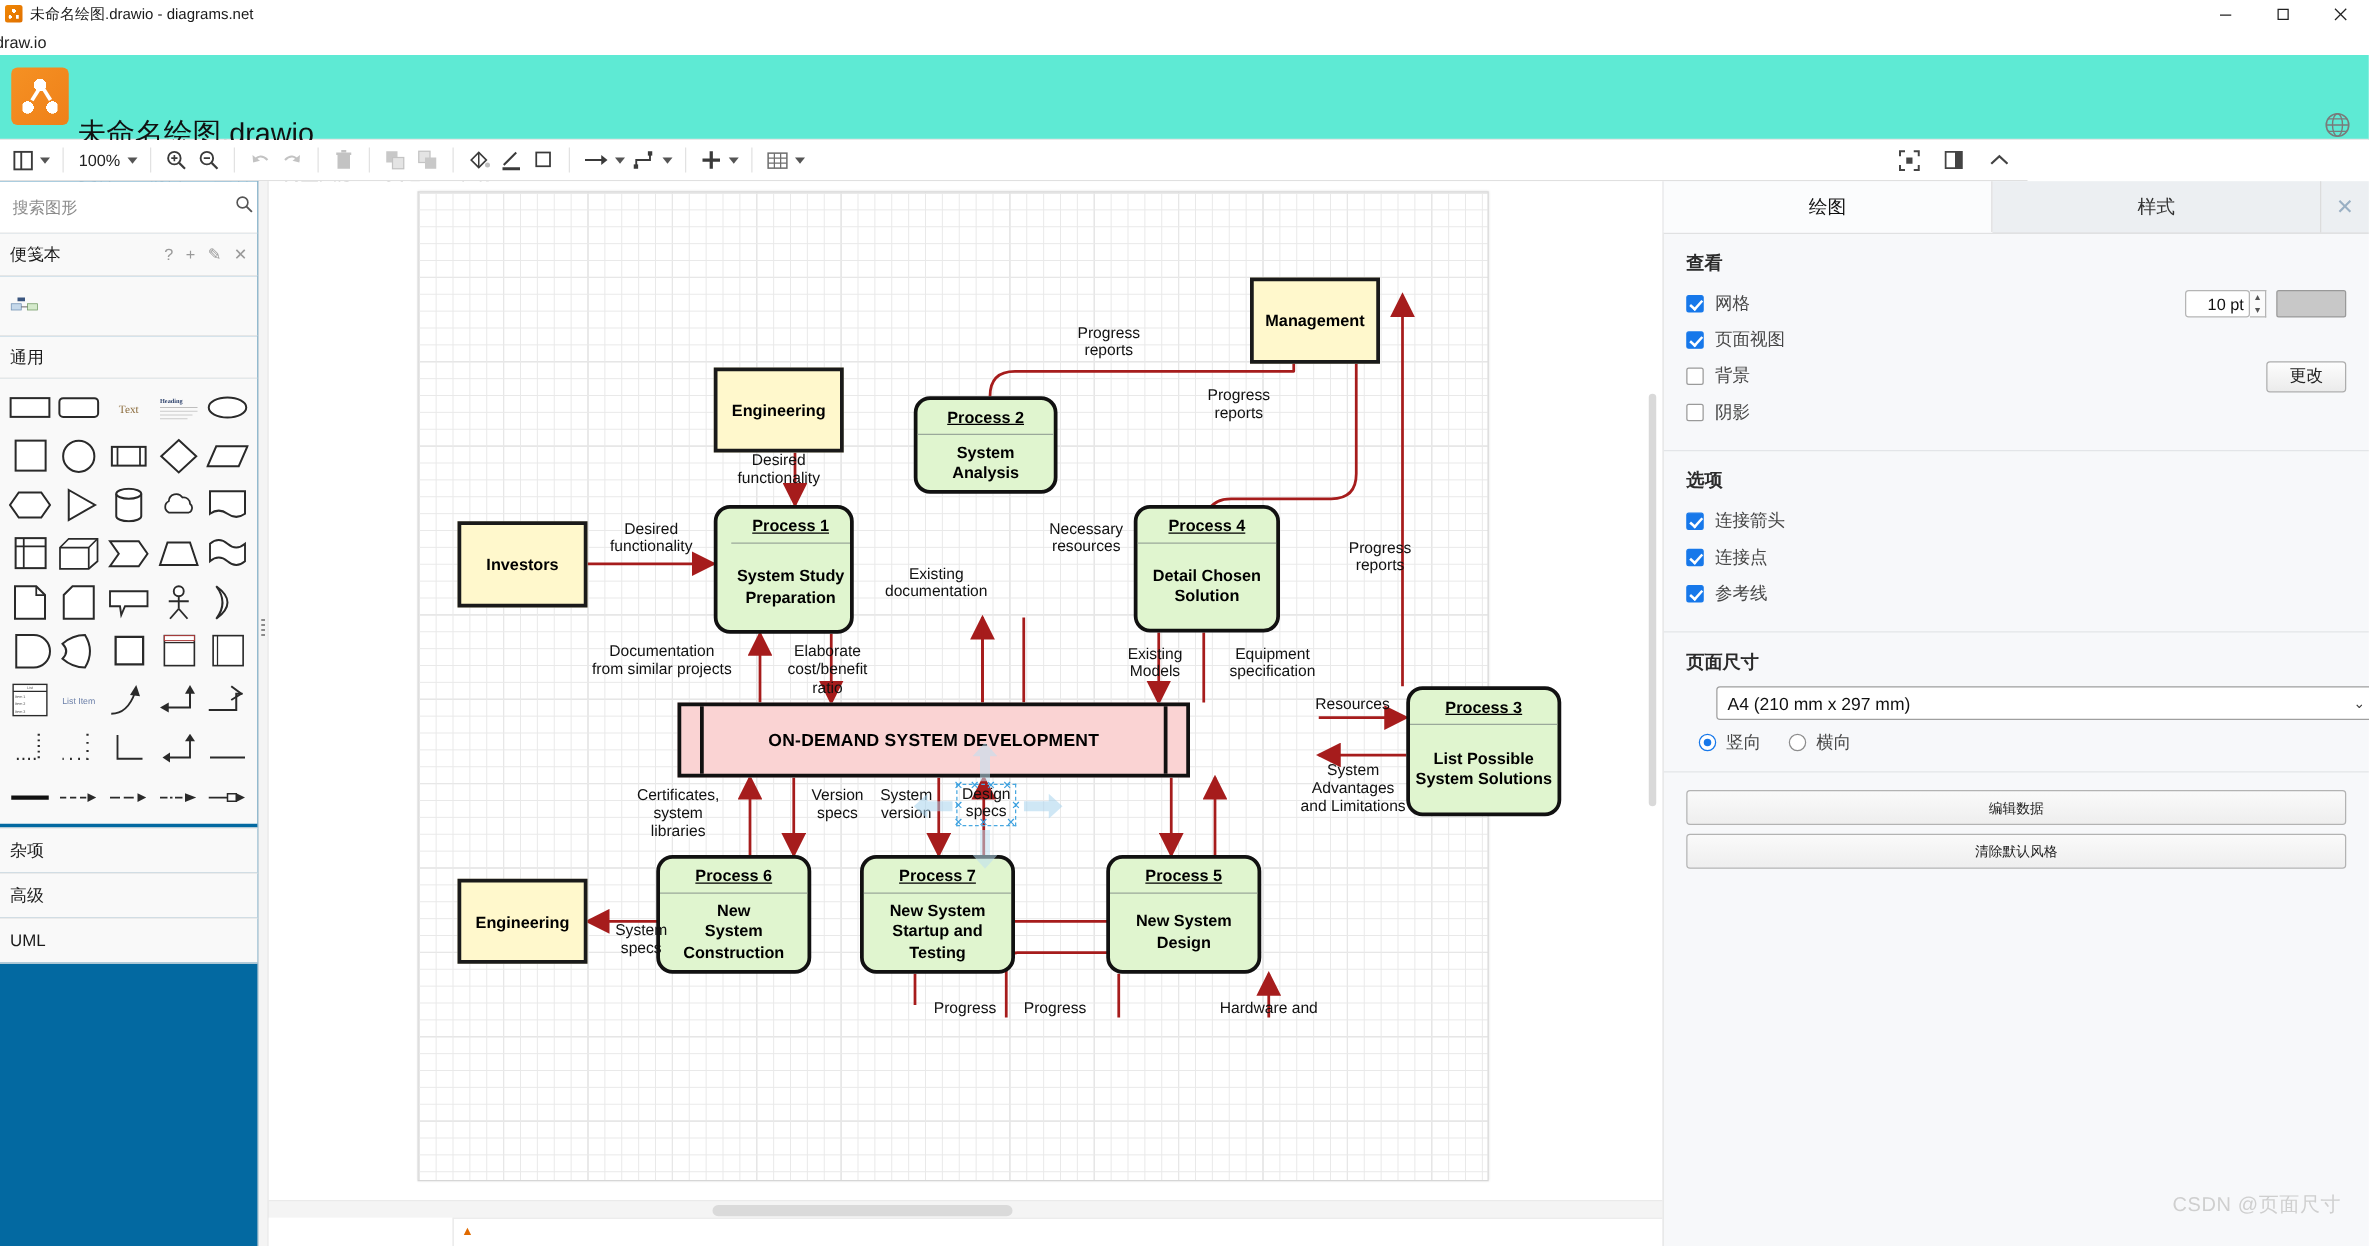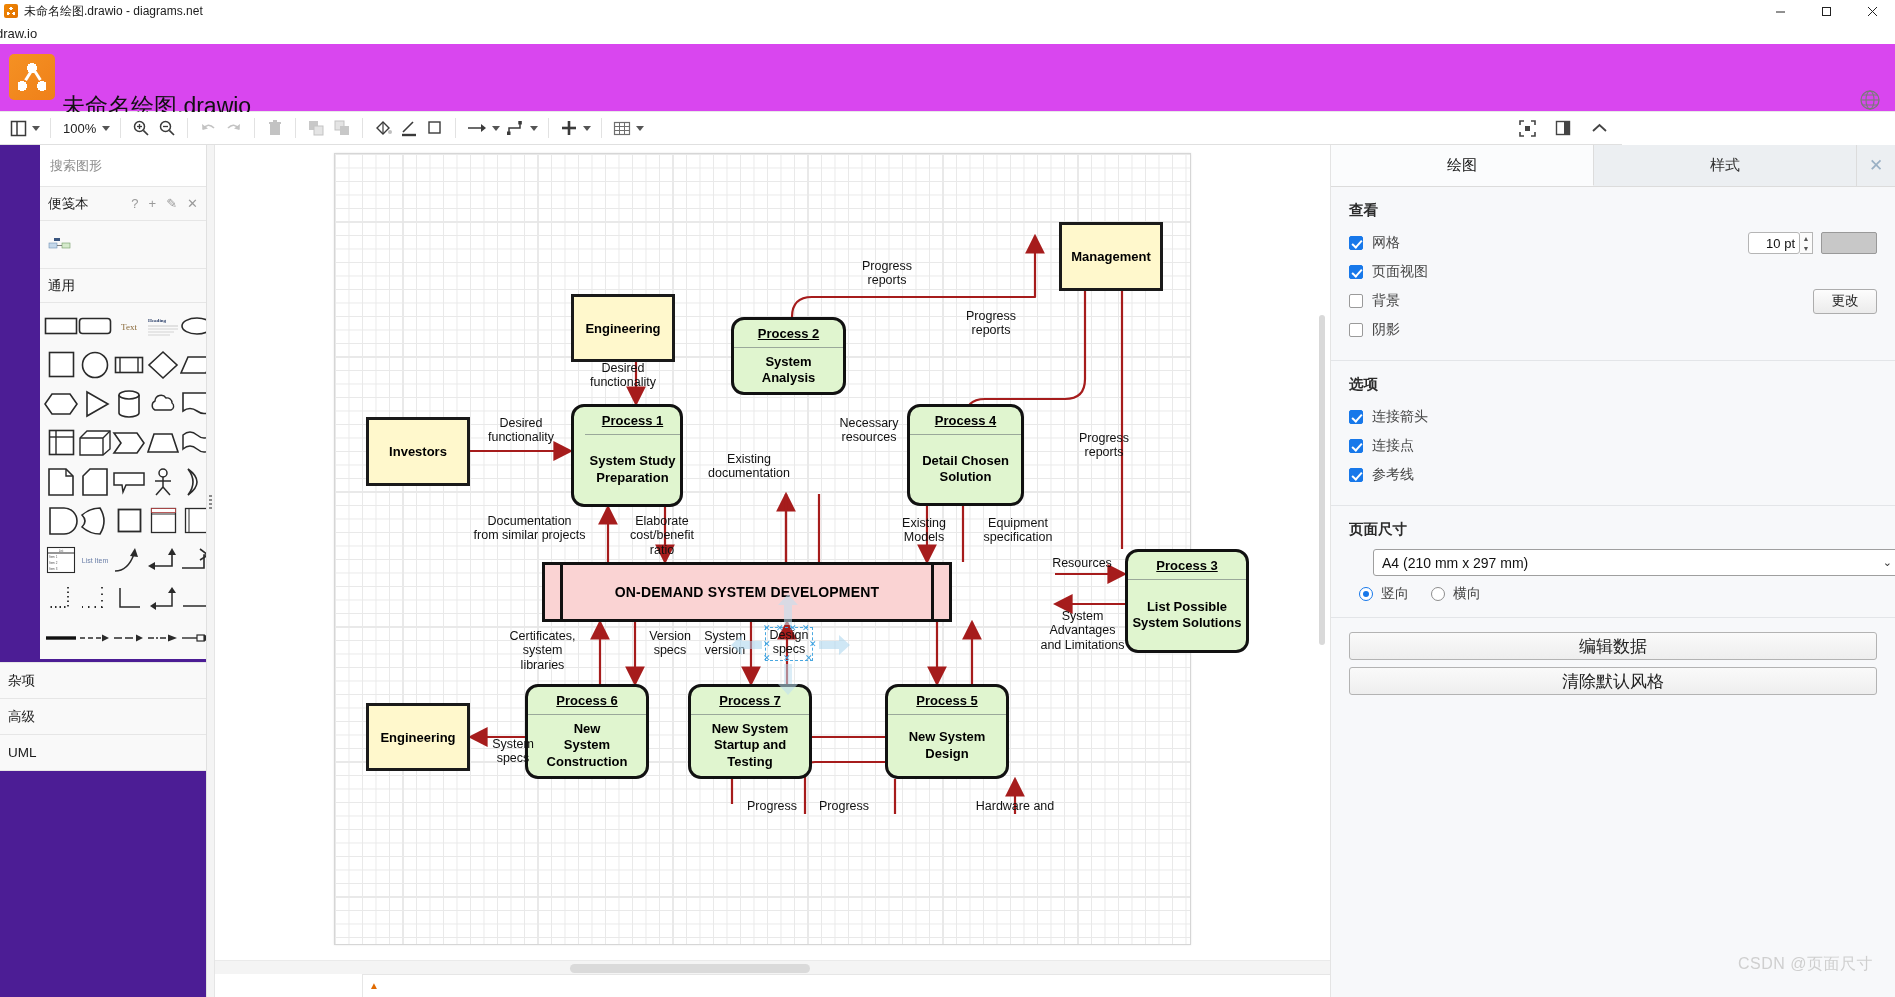--- a/index.html
+++ b/index.html
@@ -41,21 +41,21 @@
   #browserline {
     position: absolute; top: 22px; left: 0; width: 1895px; height: 22px;
     font-size: 13px; color: #222; padding-left: 0px; display: flex; align-items: center;
     background: #fff;
   }
   #browserline span { margin-left: -4px; }
 
   
   #appheader {
     position: absolute; top: 44px; left: 0; width: 1895px; height: 68px;
-    background: #d946ef; border-bottom: 1px solid #e8e8e8;
+    background: #5eead4; border-bottom: 1px solid #e8e8e8;
   }
   #applogo {
     position: absolute; left: 9px; top: 10px; width: 46px; height: 46px;
     background: linear-gradient(135deg,#f59123 0%,#ef8019 100%);
     border-radius: 5px;
   }
   #applogo::after {
     content: ""; position: absolute; left: 9px; top: 9px; width: 28px; height: 28px;
     background:
       radial-gradient(circle 5px at 14px 5px,#fff 99%,transparent 100%),
@@ -87,21 +87,21 @@
   }
   .tbitem.disabled { color: #c3c3c3; }
   .caret { width: 0; height: 0; border-left: 4px solid transparent; border-right: 4px solid transparent;
            border-top: 5px solid #555; margin-left: 4px; }
   #zoomlabel { font-size: 13px; color: #222; padding: 0 2px; }
   #tb-right { margin-left: auto; display: flex; align-items: center; padding-right: 10px; gap: 10px; }
 
   
   #sidebar {
     position: absolute; top: 145px; left: 0; width: 207px; height: 852px;
-    background: #4c1d95; border-right: 1px solid #e0e0e0; overflow: hidden; padding-left: 40px;
+    background: #0369a1; border-right: 1px solid #e0e0e0; overflow: hidden;
   }
   #searchrow {
     height: 42px; border-bottom: 1px solid #e6e6e6; display: flex; align-items: center;
     padding: 0 8px; background: #fff;
   }
   #searchinput {
     border: none; outline: none; flex: 1; font-size: 13px; color: #7a7a7a;
     font-family: "Liberation Sans", sans-serif; background: transparent;
   }
   #searchinput::placeholder { color: #8c8c8c; }
@@ -256,21 +256,21 @@
   .colorswatch {
     width: 56px; height: 22px; border: 1px solid #999; background: #c8c8c8; margin-left: 8px; border-radius: 2px;
   }
   .btn-sm {
     height: 25px; min-width: 64px; padding: 0 14px; border: 1px solid #adadad; border-radius: 3px;
     background: linear-gradient(#fdfdfd,#ebebeb); font-size: 13.5px; color: #222;
     display: flex; align-items: center; justify-content: center;
   }
   .btn-wide {
     height: 28px; width: 100%; border: 1px solid #b3b3b3; border-radius: 3px;
-    background: linear-gradient(#fafafa,#eeeeee); font-size: 17px; color: #222;
+    background: linear-gradient(#fafafa,#eeeeee); font-size: 11px; color: #222;
     display: flex; align-items: center; justify-content: center; margin-bottom: 7px;
   }
   .selectbox {
     width: 100%; height: 27px; border: 1px solid #9f9f9f; border-radius: 3px;
     background: #fff; font-size: 14px; color: #111; display: flex; align-items: center;
     padding: 0 8px;
     margin-left: 24px;
   }
   .selectbox .chev { margin-left: auto; font-size: 11px; color: #333; }
   .radiorow { display: flex; align-items: center; gap: 8px; margin-top: 9px; padding-left: 10px; }
@@ -874,21 +874,21 @@
       </svg>
 
       <div class="node ext-box" style="left:236px;top:140px;width:104px;height:68px;">
         <span>Engineering</span>
       </div>
 
       <div class="node ext-box" style="left:31px;top:263px;width:104px;height:69px;">
         <span>Investors</span>
       </div>
 
-      <div class="node ext-box" style="left:724px;top:68px;width:104px;height:69px;">
+      <div class="node ext-box" style="left:665px;top:68px;width:104px;height:69px;">
         <span>Management</span>
       </div>
 
       <div class="node ext-box" style="left:31px;top:549px;width:104px;height:68px;">
         <span>Engineering</span>
       </div>
 
       <div class="node proc-box" style="left:236px;top:250px;width:112px;height:103px;padding-left:11px;">
         <div class="proc-title">Process 1</div>
         <div class="proc-body" style="white-space:pre-line;">System Study

